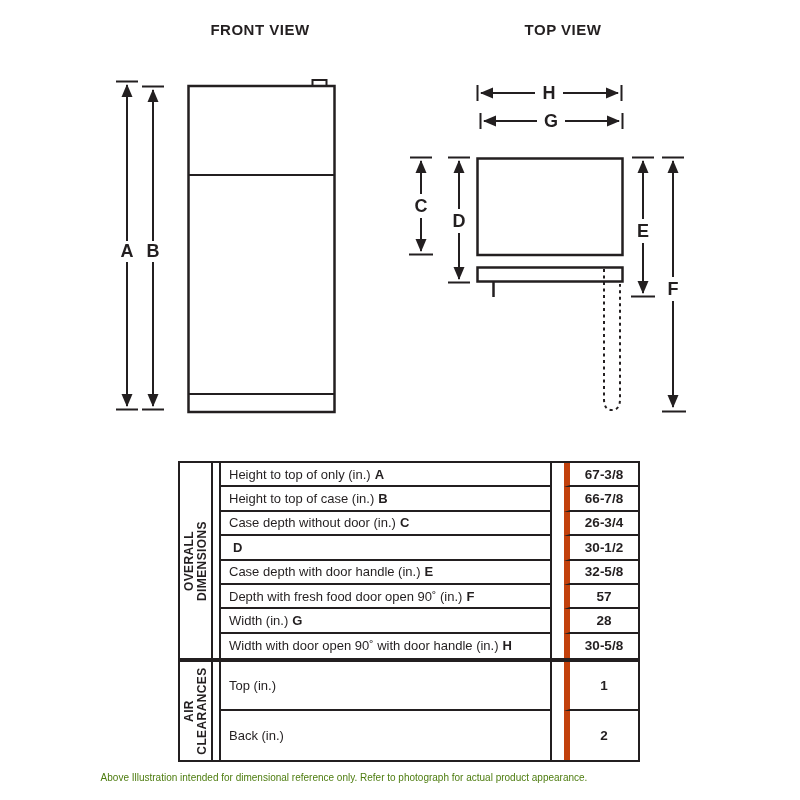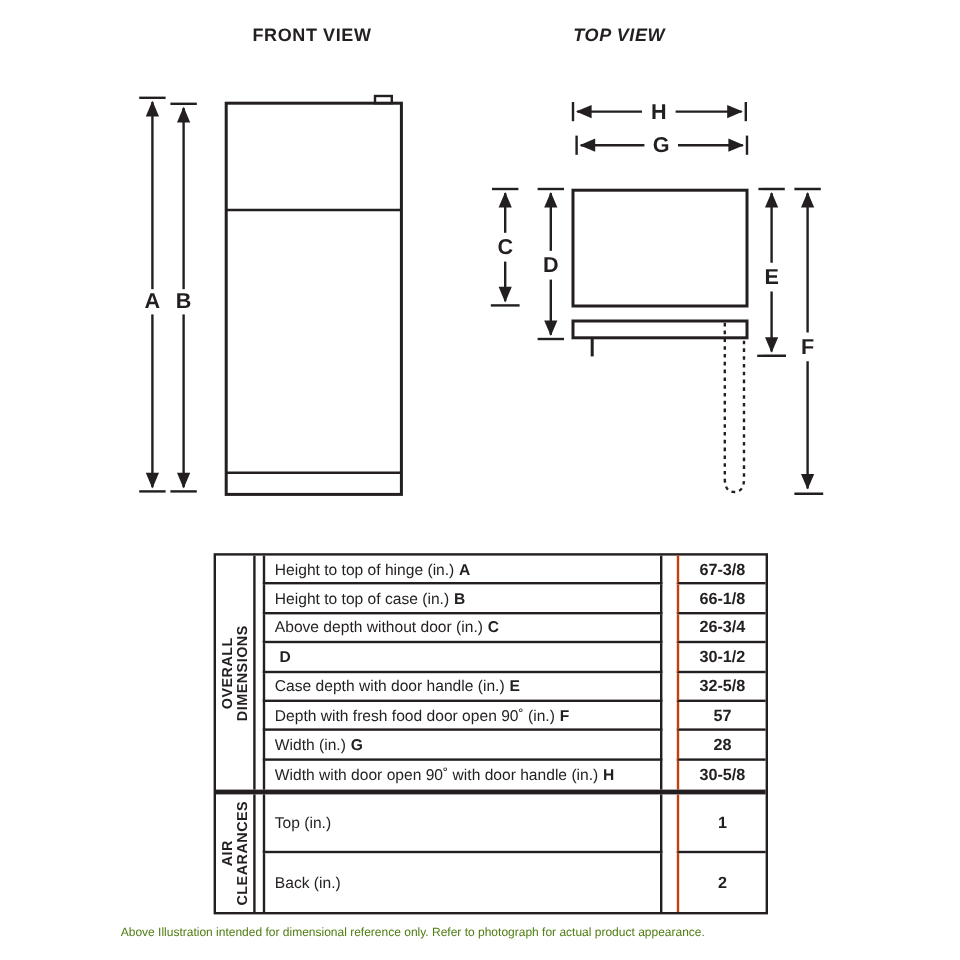--- a/index.html
+++ b/index.html
@@ -5,21 +5,21 @@
   * { box-sizing: border-box; margin: 0; padding: 0; }
   html,body { width:800px; height:800px; background:#ffffff; }
   body { font-family:"Liberation Sans", sans-serif; color:#231f20; position:relative; }
   .canvas { position:absolute; inset:0; width:688px; height:800px; background:#fff; overflow:hidden; }
 
   .view-title {
     position:absolute; top:21px; transform:translateX(-50%);
     font-size:15px; font-weight:bold; letter-spacing:0.5px; white-space:nowrap;
   }
   .vt-front { left:260px; }
-  .vt-top   { left:516px;font-style:italic; }
+  .vt-top   { left:563px; }
 
   svg.diagram { position:absolute; left:0; top:0; }
   svg.diagram line, svg.diagram path.sw, svg.diagram rect { stroke:#231f20; fill:none; }
   svg.diagram text {
     font-family:"Liberation Sans", sans-serif; font-weight:bold; font-size:18px;
     fill:#231f20; text-anchor:middle;
   }
 
   
   .dim-table {
@@ -39,21 +39,21 @@
   .rows { flex:1; display:flex; flex-direction:column; }
   .row { flex:1; display:flex; align-items:stretch; }
   .desc {
     flex:1; border-left:2px solid #231f20; border-right:2px solid #231f20;
     display:flex; align-items:center; padding-left:8px;
     font-size:13px; white-space:nowrap; overflow:visible;
   }
   .desc .key { font-weight:bold; margin-left:4px; }
   .gapcol { width:12px; flex:0 0 12px; }
   .val {
-    width:74px; flex:0 0 74px; border-left:2px solid #c2410c;
+    width:74px; flex:0 0 74px; border-left:6px solid #c2410c;
     display:flex; align-items:center; justify-content:center;
     font-weight:bold; font-size:13.5px;
   }
   .row:not(:last-child) .desc, .row:not(:last-child) .val { border-bottom:2px solid #231f20; }
 
   .footer-note {
     position:absolute; left:0; right:0; top:772px; text-align:center;
     font-size:10px; color:#4d7c0f;
   }
 </style>
@@ -157,37 +157,37 @@
     <div class="section section-overall">
       <div class="group-cell">
         <div class="group-label">
           <div>OVERALL</div>
           <div>DIMENSIONS</div>
         </div>
       </div>
       <div class="rows">
         <div class="row">
           <div class="desc">
-              <span>Height to top of hinge (in.)</span>
+              <span>Height to top of only (in.)</span>
               <span class="key">A</span>
             </div>
           <div class="gapcol"></div>
           <div class="val">67-3/8</div>
         </div>
         <div class="row">
           <div class="desc">
               <span>Height to top of case (in.)</span>
               <span class="key">B</span>
             </div>
           <div class="gapcol"></div>
-          <div class="val">66-1/8</div>
-        </div>
-        <div class="row">
-          <div class="desc">
-              <span>Above depth without door (in.)</span>
+          <div class="val">66-7/8</div>
+        </div>
+        <div class="row">
+          <div class="desc">
+              <span>Case depth without door (in.)</span>
               <span class="key">C</span>
             </div>
           <div class="gapcol"></div>
           <div class="val">26-3/4</div>
         </div>
         <div class="row">
           <div class="desc">
               <span class="key">D</span>
             </div>
           <div class="gapcol"></div>

